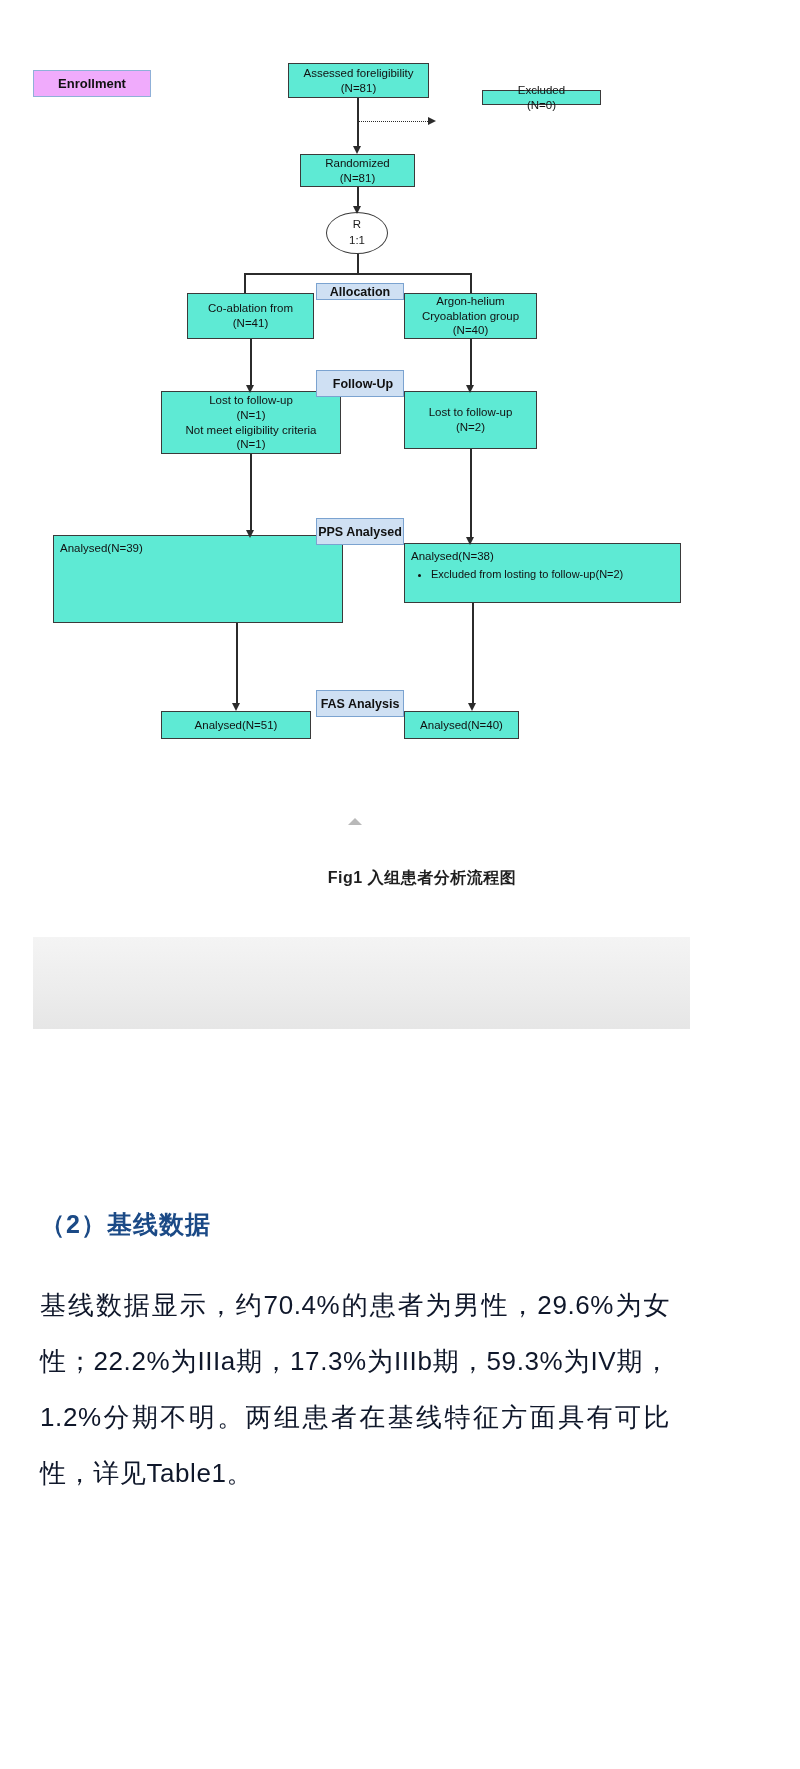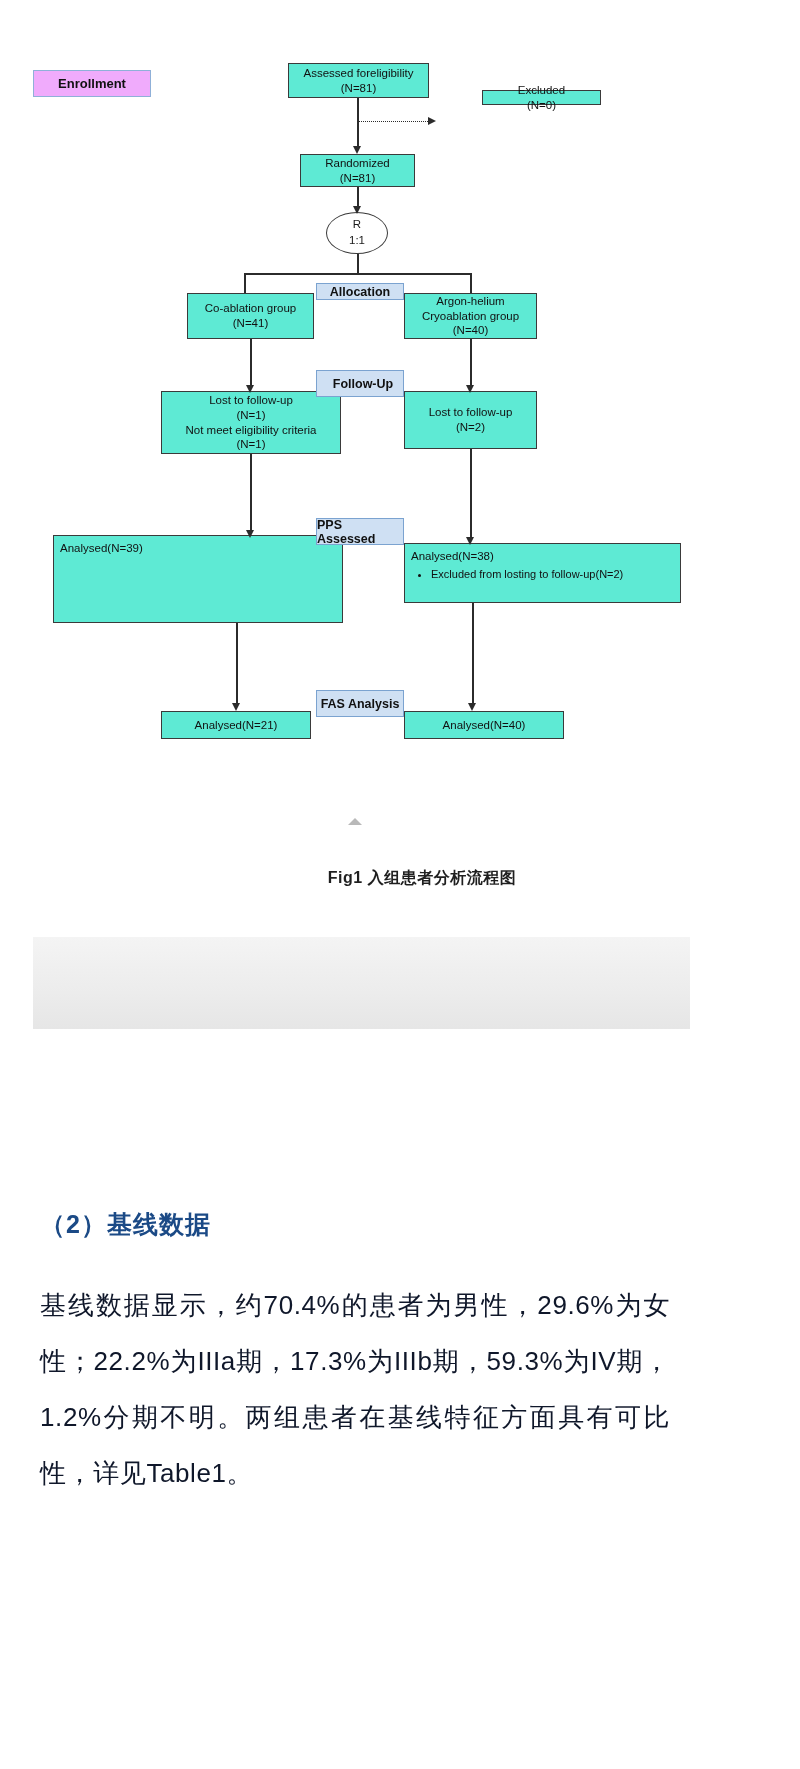--- a/index.html
+++ b/index.html
@@ -212,21 +212,21 @@
   <div class="vline" style="left:357px; top:254px; height:20px;"></div>
   <div class="hline" style="left:244px; top:273px; width:228px;"></div>
   <div class="vline" style="left:244px; top:273px; height:20px;"></div>
   <div class="vline" style="left:470px; top:273px; height:20px;"></div>
 
   <div class="stage" style="left:316px; top:283px; width:88px; height:17px;">
     <span>Allocation</span>
   </div>
 
   <div class="node" style="left:187px; top:293px; width:127px; height:46px;">
-    <span class="ln">Co-ablation group</span>
+    <span class="ln">Co-ablation from</span>
     <span class="ln">(N=41)</span>
   </div>
 
   <div class="node" style="left:404px; top:293px; width:133px; height:46px;">
     <span class="ln">Argon-helium</span>
     <span class="ln">Cryoablation group</span>
     <span class="ln">(N=40)</span>
   </div>
 
   <div class="vline" style="left:250px; top:339px; height:48px;"></div>
@@ -249,21 +249,21 @@
     <span class="ln">Lost to follow-up</span>
     <span class="ln">(N=2)</span>
   </div>
 
   <div class="vline" style="left:250px; top:454px; height:78px;"></div>
   <div class="arrow-down" style="left:246px; top:530px;"></div>
   <div class="vline" style="left:470px; top:449px; height:90px;"></div>
   <div class="arrow-down" style="left:466px; top:537px;"></div>
 
   <div class="stage" style="left:316px; top:518px; width:88px; height:27px;">
-    <span>PPS Assessed</span>
+    <span>PPS Analysed</span>
   </div>
 
   <div class="node left-align" style="left:53px; top:535px; width:290px; height:88px;">
     <div class="node-head">Analysed(N=39)</div>
   </div>
 
   <div class="node left-align" style="left:404px; top:543px; width:277px; height:60px;">
     <div class="node-head">Analysed(N=38)</div>
     <ul class="bullets">
       <li>Excluded from losting to follow-up(N=2)</li>
@@ -273,23 +273,23 @@
   <div class="vline" style="left:236px; top:623px; height:82px;"></div>
   <div class="arrow-down" style="left:232px; top:703px;"></div>
   <div class="vline" style="left:472px; top:603px; height:102px;"></div>
   <div class="arrow-down" style="left:468px; top:703px;"></div>
 
   <div class="stage" style="left:316px; top:690px; width:88px; height:27px;">
     <span>FAS Analysis</span>
   </div>
 
   <div class="node" style="left:161px; top:711px; width:150px; height:28px;">
-    <span class="ln">Analysed(N=21)</span>
-  </div>
-  <div class="node" style="left:404px; top:711px; width:160px; height:28px;">
+    <span class="ln">Analysed(N=51)</span>
+  </div>
+  <div class="node" style="left:404px; top:711px; width:115px; height:28px;">
     <span class="ln">Analysed(N=40)</span>
   </div>
 
   <div id="collapse-marker"></div>
 </div>
 
 <div id="fig-caption">Fig1 入组患者分析流程图</div>
 
 <div id="grey-block"></div>
 

